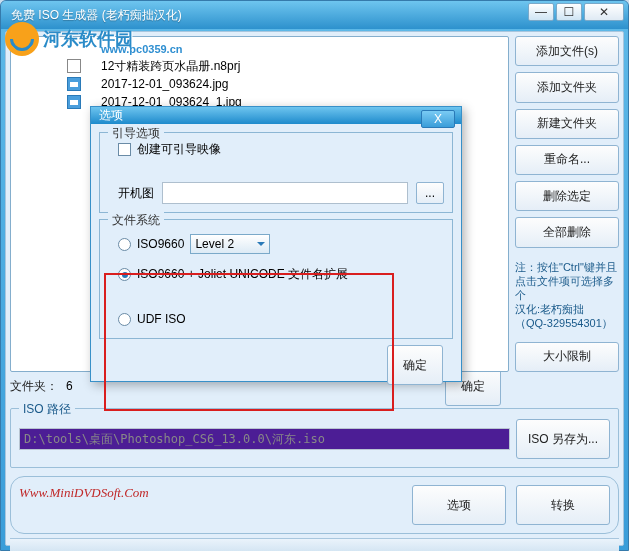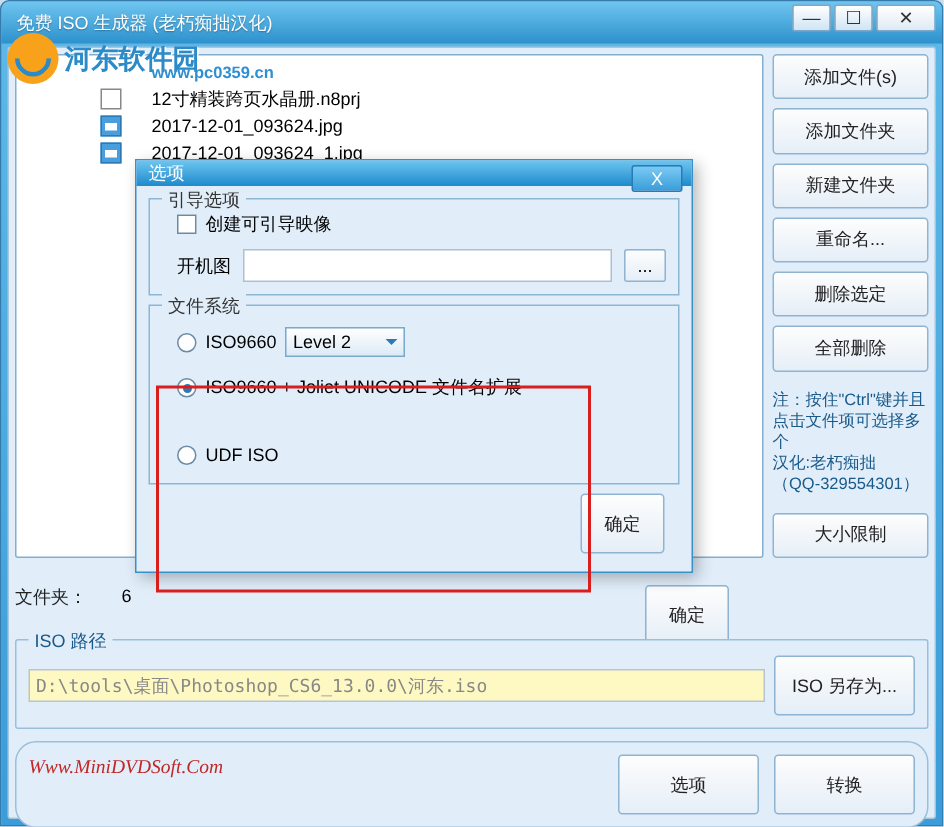--- a/index.html
+++ b/index.html
@@ -19,42 +19,42 @@
 .main-area{display:flex;gap:6px;height:336px}
 .file-panel{flex:1;background:#fff;border:1px solid #84aecd;border-radius:2px;position:relative}
 .file-list{position:absolute;top:20px;left:56px;right:8px}
 .file-item{display:flex;align-items:center;height:18px;gap:20px}
 .fico{width:14px;height:14px;background:#4a9edc;border:1px solid #2a7ab8;position:relative}
 .fico.prj{background:#fff;border:1px solid #888}
 .fico::after{content:'';position:absolute;width:8px;height:5px;background:#fff;top:4px;left:2px}
 .right-panel{width:104px;display:flex;flex-direction:column;gap:6px}
 .btn{height:40px;background:linear-gradient(#fdfdfd,#e5eef7);border:1px solid #8fb4d2;border-radius:3px;display:flex;align-items:center;justify-content:center;cursor:pointer;color:#222}
 .info-text{font-size:11px;color:#1a5a8a;line-height:14px;margin-top:6px}
-.folder-row{display:flex;gap:23px;margin-top:18px;height:28px}
+.folder-row{display:flex;align-items:center;gap:8px;margin-top:0;height:28px}
 .folder-label{color:#222}
 .folder-input{flex:1;height:22px;border:1px solid #b8c5d1;background:#fff;padding:0 4px}
 .btn-sm{width:56px}
 .btn-md{width:94px}
 .fieldset{border:1px solid #9bbfd9;border-radius:2px;margin-top:8px;padding:10px 8px 8px 8px;position:relative;background:#e1eefa}
 .fieldset>.legend{position:absolute;top:-8px;left:8px;background:#e1eefa;padding:0 4px;color:#1a5a8a}
 .iso-row{display:flex;align-items:center;gap:6px}
-.iso-input{flex:1;height:22px;border:1px solid #b8c5d1;background:#fef9c3;padding:0 4px;color:#888;font-family:Consolas,monospace}
+.iso-input{flex:1;height:22px;border:1px solid #b8c5d1;background:#4c1d95;padding:0 4px;color:#888;font-family:Consolas,monospace}
 .bottom-row{display:flex;align-items:flex-start;margin-top:8px;padding:8px;border:1px solid #9bbfd9;border-radius:14px;background:#e1eefa}
 .website{color:#c02828;font-style:italic;font-family:'Times New Roman',serif;font-size:13px}
 .spacer{flex:1}
 .statusbar{height:18px;background:linear-gradient(#eaf3fb,#cce0f0);border-top:1px solid #a8c6de;margin-top:4px}
 
 
 .dialog{position:absolute;top:106px;left:90px;width:372px;height:276px;background:#e1eefa;border:1px solid #3890c8;box-shadow:3px 3px 10px rgba(0,0,0,.3);z-index:50;display:flex;flex-direction:column}
 .dlg-title{height:26px;background:linear-gradient(#6ec5ef,#1e8acc);display:flex;align-items:center;padding:0 8px;color:#fff;position:relative}
 .dlg-close{position:absolute;right:6px;top:3px;width:34px;height:18px;background:linear-gradient(#7acbf4,#3a9dd9);border:1px solid #2a7ab8;border-radius:2px;display:flex;align-items:center;justify-content:center;color:#fff;cursor:pointer}
 .dlg-body{flex:1;padding:8px;display:flex;flex-direction:column;gap:6px}
 .group{border:1px solid #8cb6d4;padding:8px;position:relative}
 .group .glabel{position:absolute;top:-8px;left:8px;background:#e1eefa;padding:0 4px;color:#333}
-.chk-row{display:flex;align-items:center;gap:6px;margin-bottom:8px;margin-left:10px}
+.chk-row{display:flex;align-items:center;gap:6px;margin-bottom:24px;margin-left:10px}
 .boot-row{display:flex;align-items:center;gap:8px;margin-left:10px}
 .boot-input{flex:1;height:22px;border:1px solid #aebfce;background:#fff}
 .browse-btn{width:28px;height:22px;background:linear-gradient(#fdfdfd,#e5eef7);border:1px solid #8fb4d2;border-radius:2px;display:flex;align-items:center;justify-content:center;cursor:pointer}
 .red-box{border:2px solid #d91e1e;position:absolute;top:53px;left:4px;width:290px;height:138px;pointer-events:none}
 .radio-row{display:flex;align-items:center;gap:6px;margin:6px 0 4px 10px}
 .radio{width:13px;height:13px;border:1px solid #6a8ba6;border-radius:50%;background:#fff;display:flex;align-items:center;justify-content:center}
 .radio.sel::after{content:'';width:6px;height:6px;background:#2a7ab8;border-radius:50%}
 .chkbx{width:13px;height:13px;border:1px solid #6a8ba6;background:#fff}
 .select{width:80px;height:20px;border:1px solid #7aa9c9;background:linear-gradient(#fff,#dceaf5);display:flex;align-items:center;padding:0 4px;position:relative;cursor:pointer}
 .select::after{content:'';position:absolute;right:4px;top:7px;border:4px solid transparent;border-top-color:#2a7ab8}

